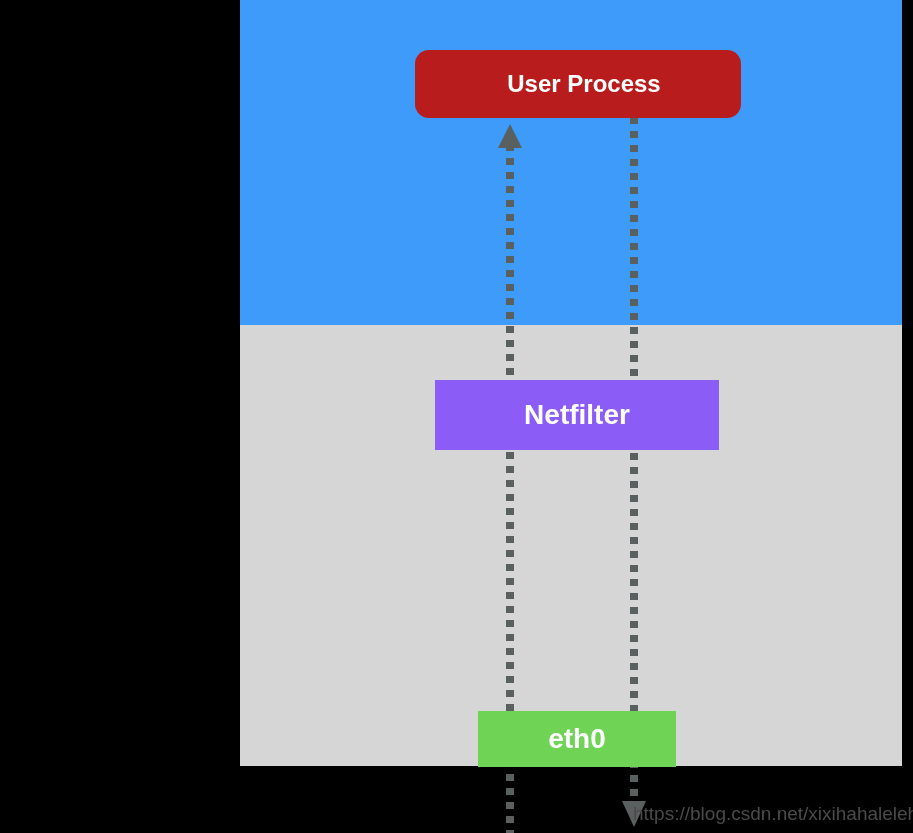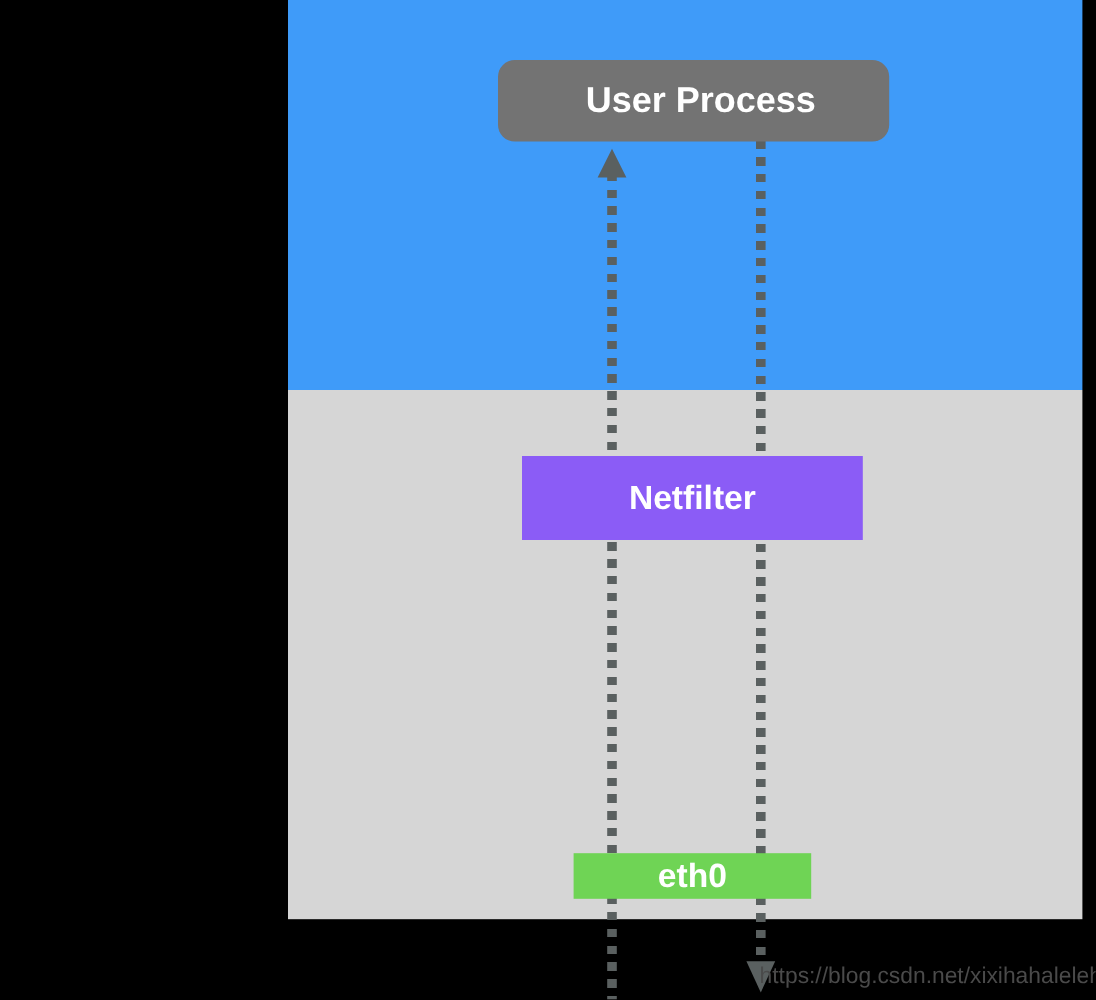--- a/index.html
+++ b/index.html
@@ -97,40 +97,40 @@
     color: #ffffff;
     font-weight: bold;
     text-align: center;
     box-sizing: border-box;
   }
   #node-user-process {
     left: 415px;
     top: 50px;
     width: 326px;
     height: 68px;
-    background: #737373;
+    background: #b91c1c;
     border-radius: 14px;
-    font-size: 30px;
+    font-size: 24px;
     z-index: 6;
     padding-left: 12px;
   }
   #node-netfilter {
     left: 435px;
     top: 380px;
     width: 284px;
     height: 70px;
     background: #8b5cf6;
     font-size: 28px;
     z-index: 6;
   }
   #node-eth0 {
     left: 478px;
     top: 711px;
     width: 198px;
-    height: 38px;
+    height: 56px;
     background: #6fd košt;
     background: #6fd455;
     font-size: 28px;
     z-index: 2;
   }
 
   
   #watermark {
     position: absolute;
     left: 633px;

